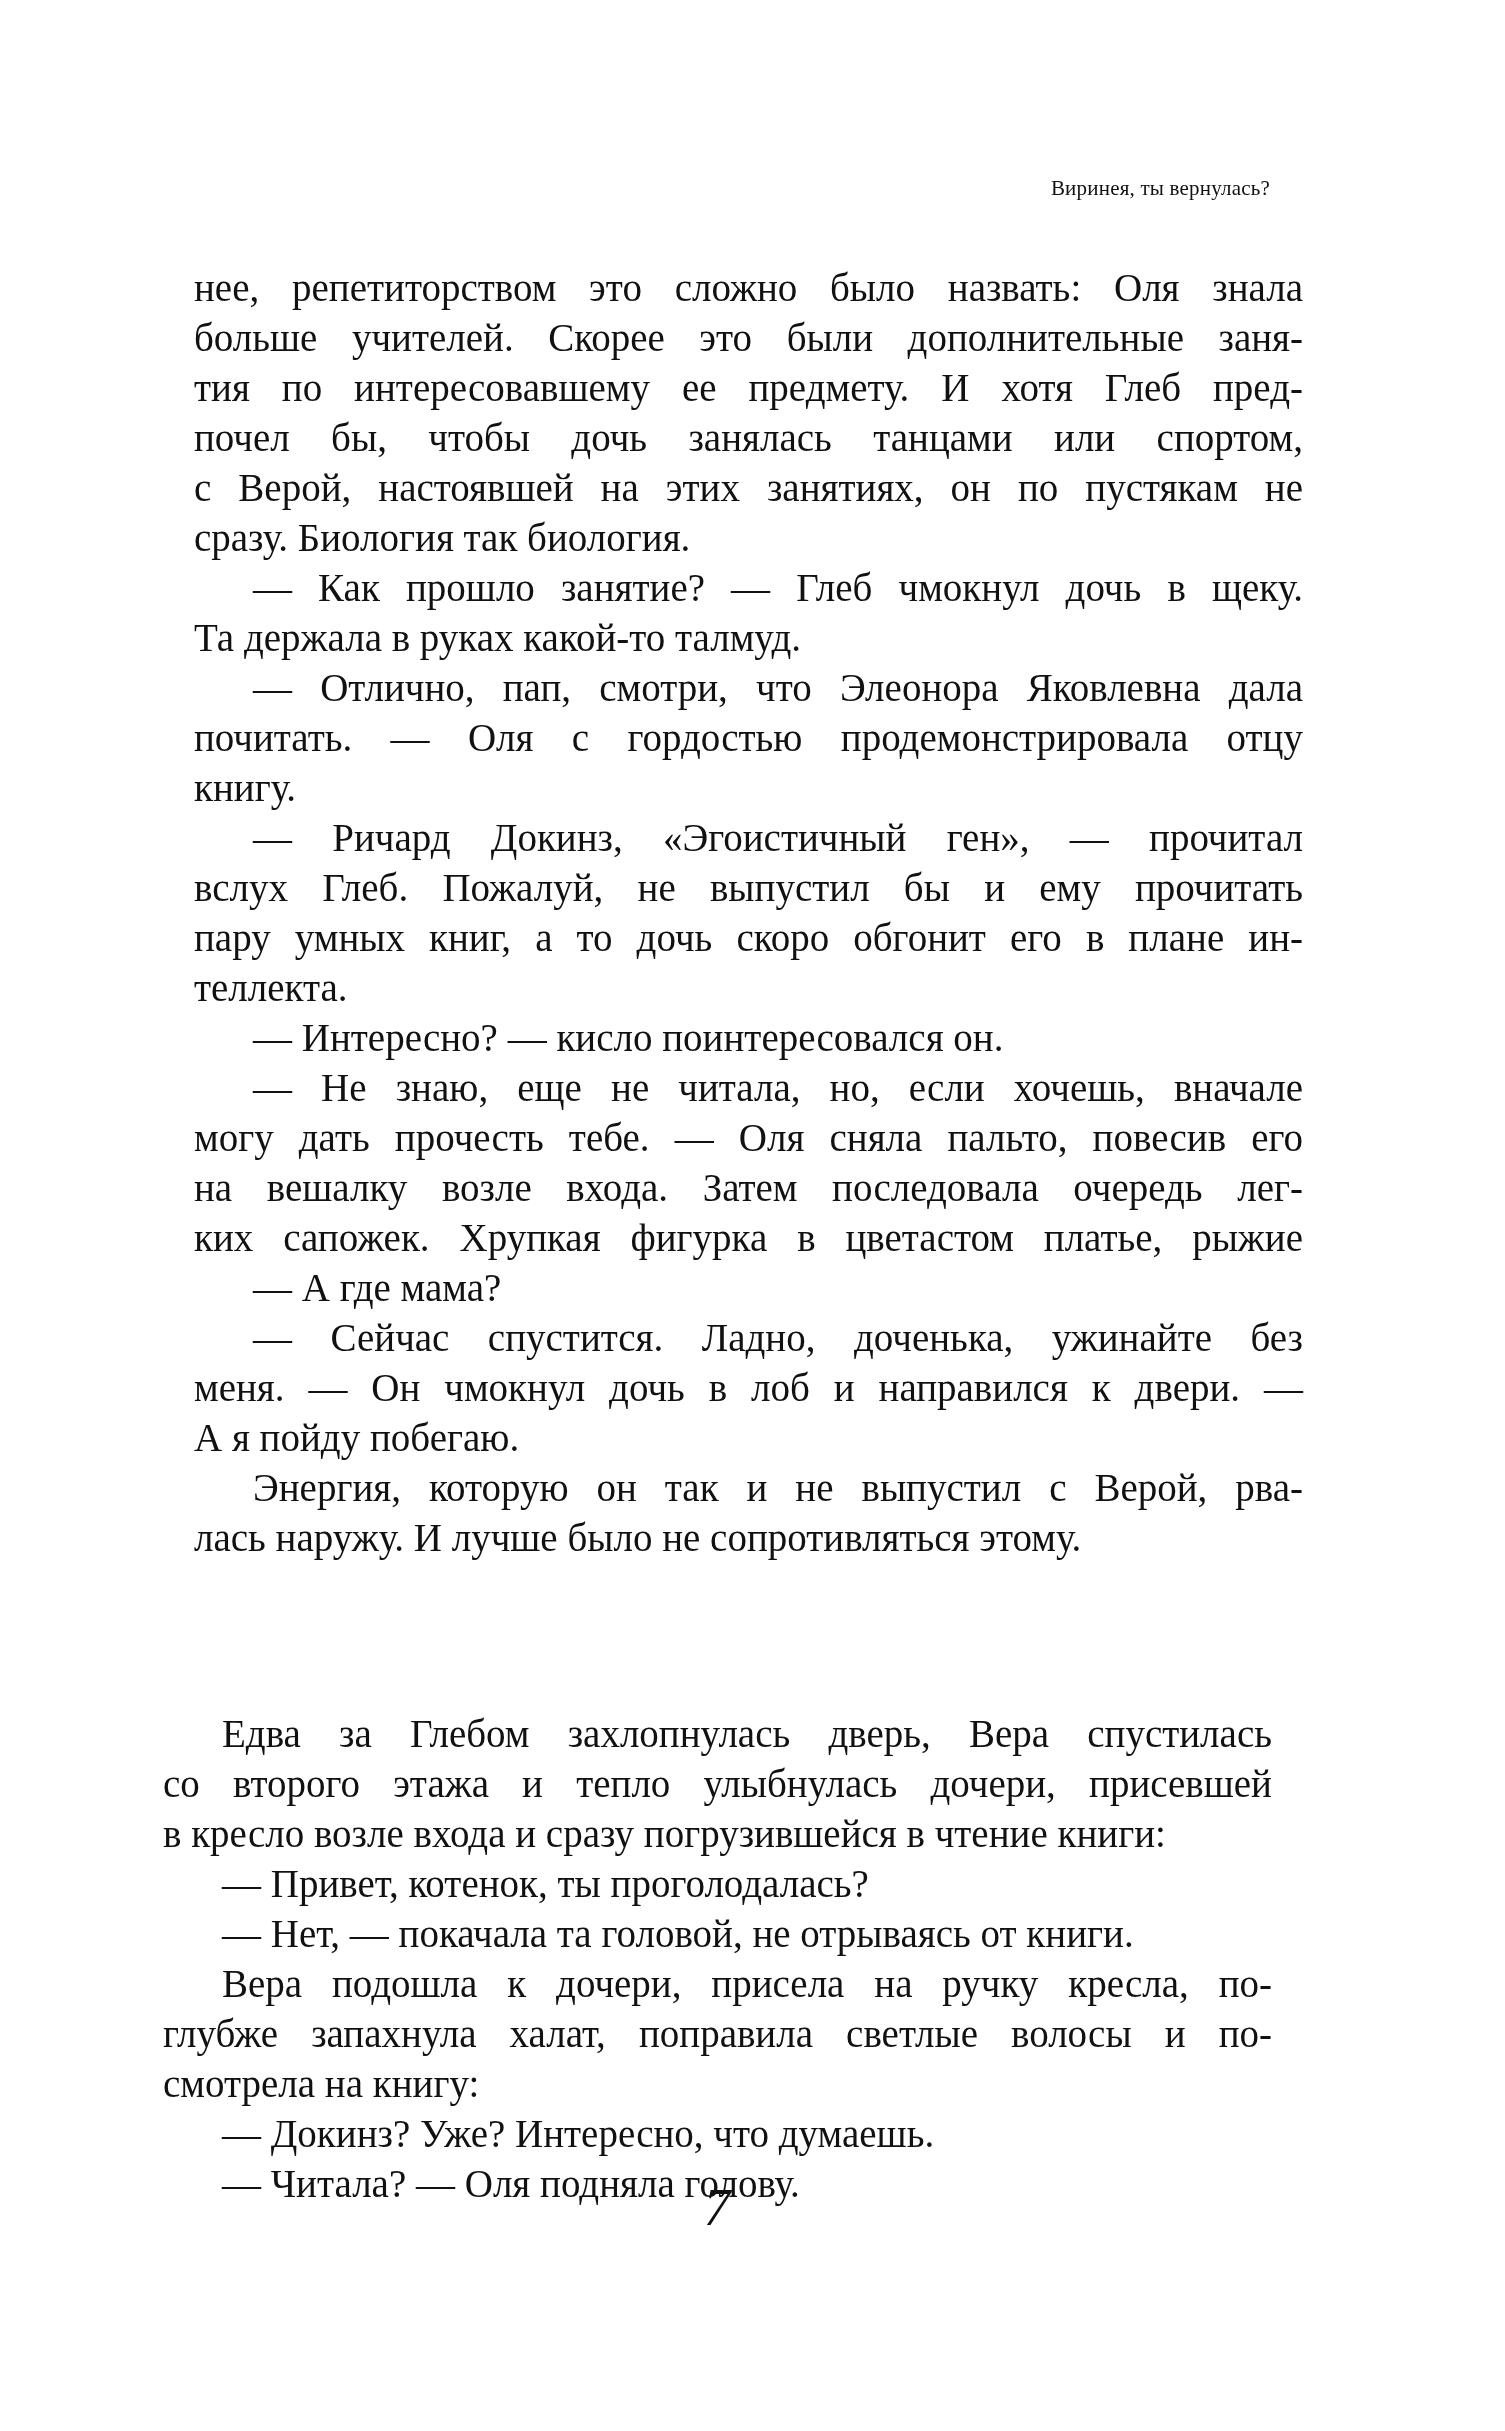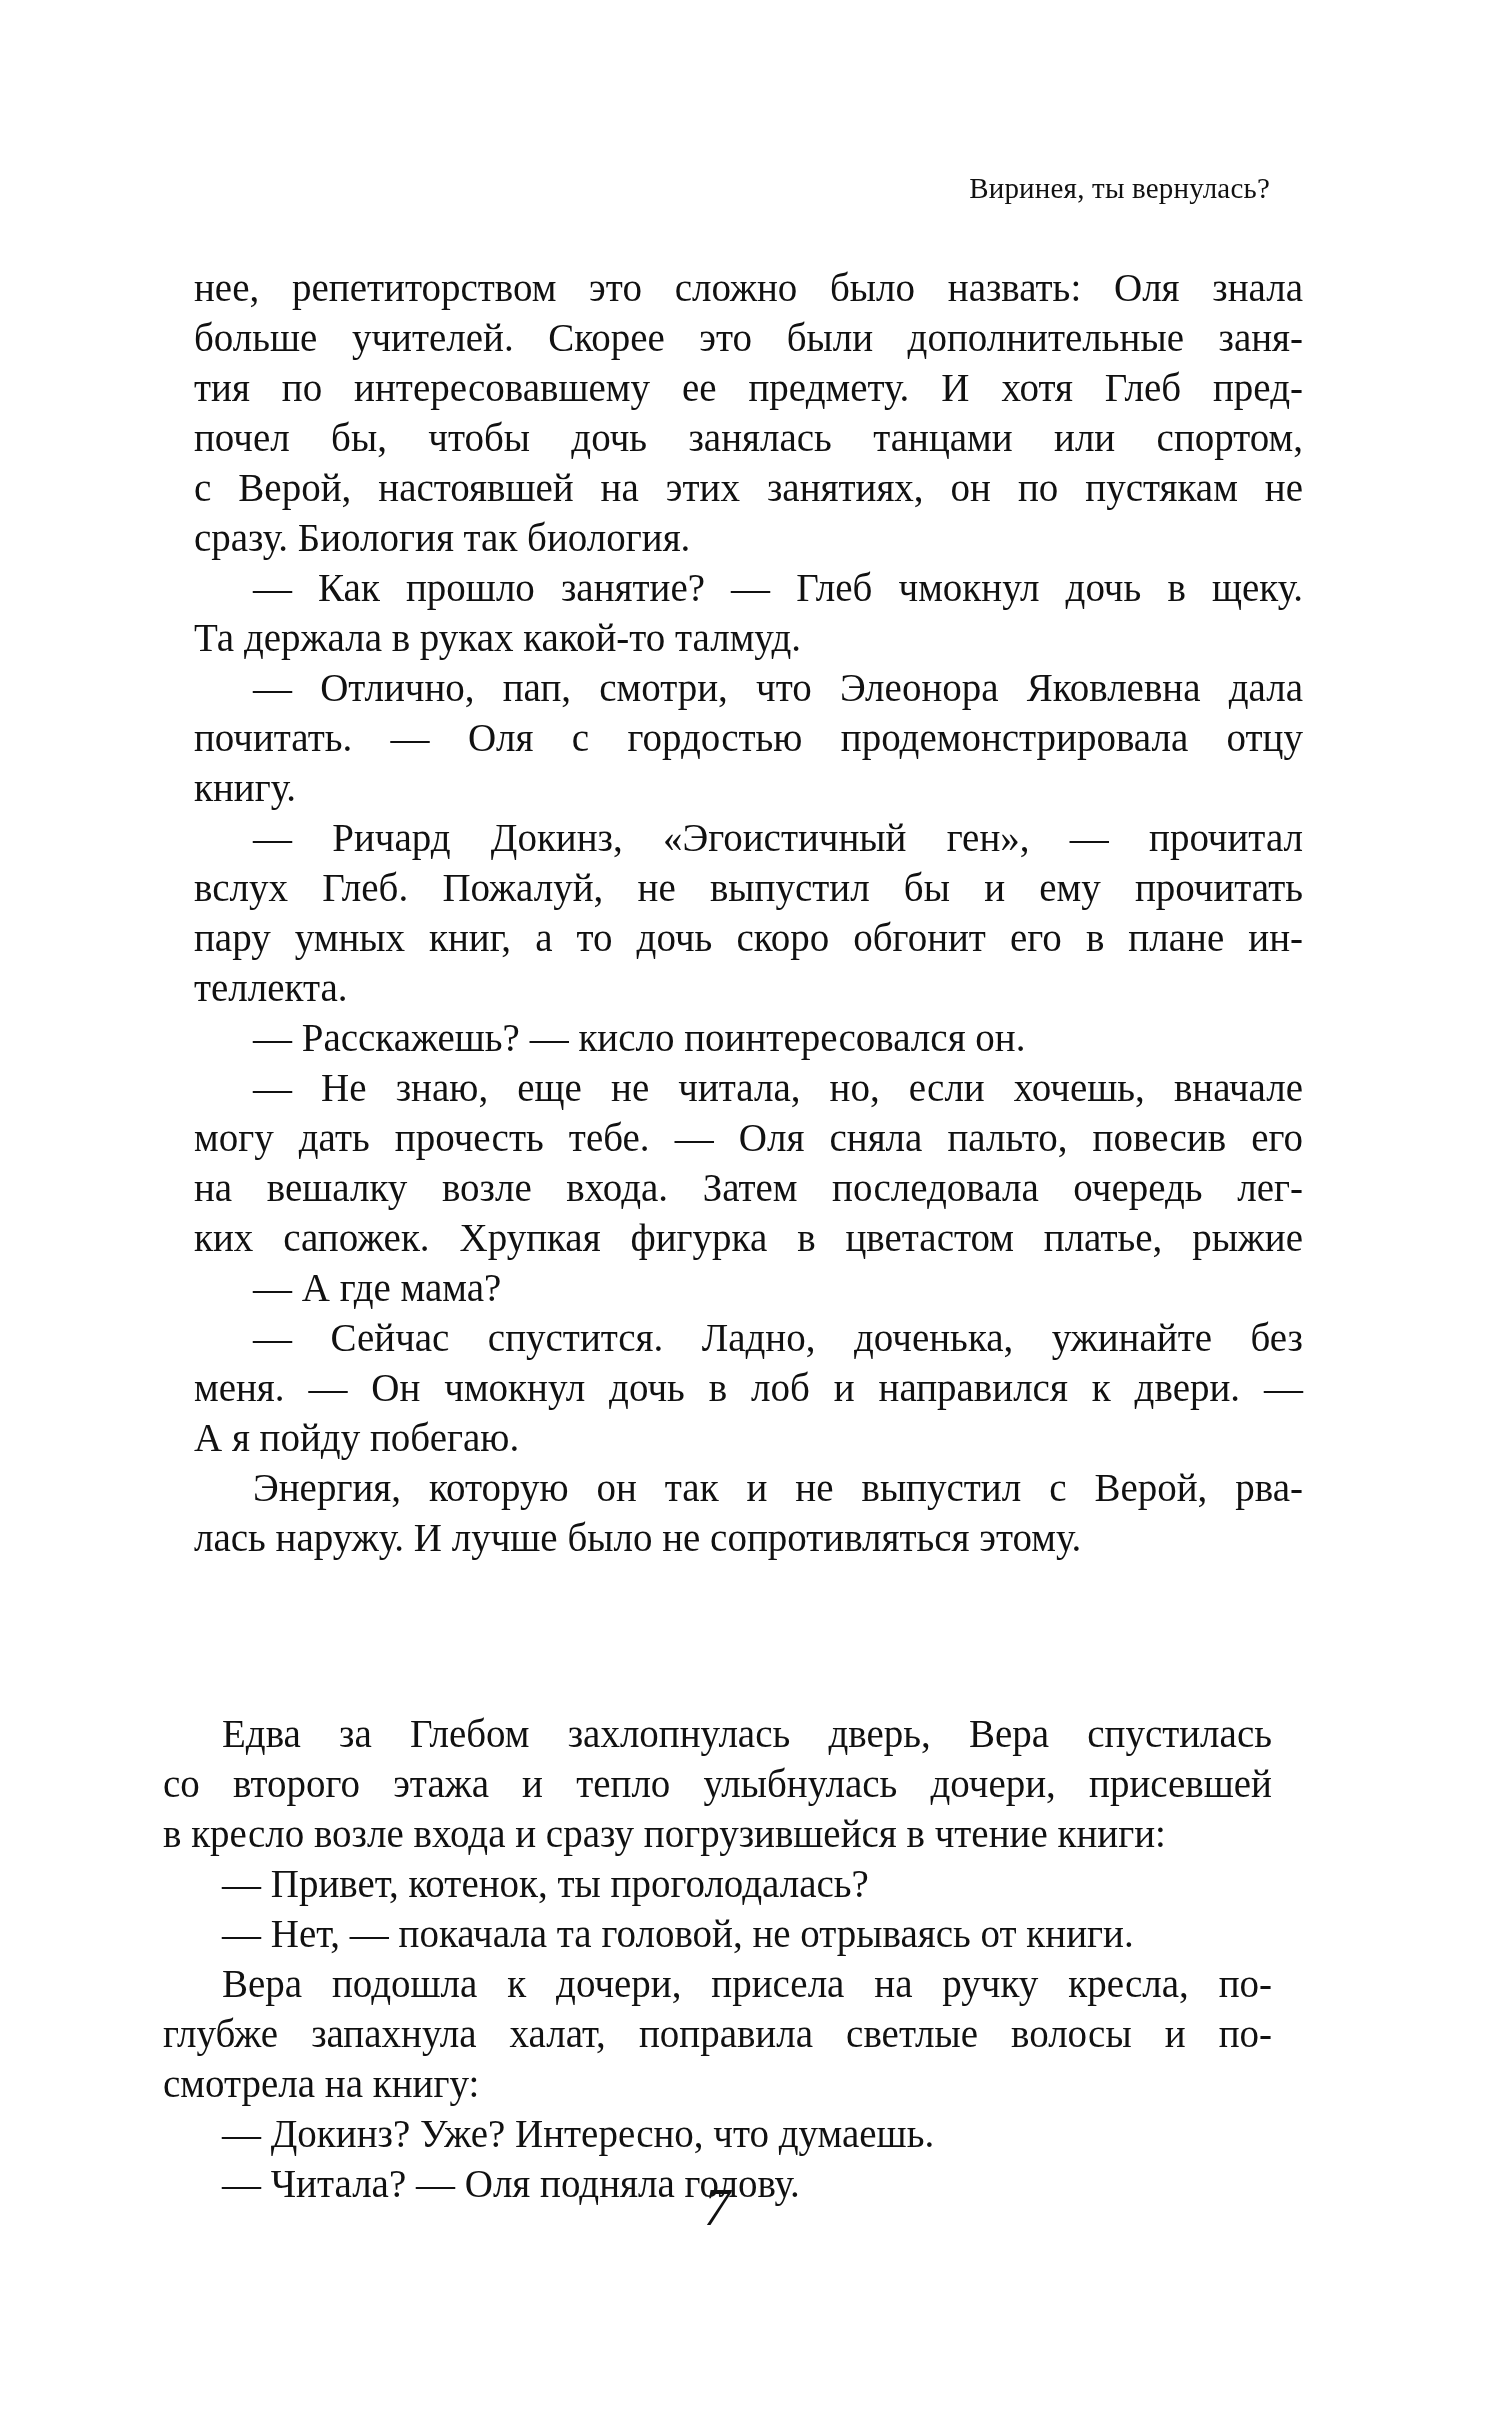--- a/index.html
+++ b/index.html
@@ -12,21 +12,21 @@
       height: 2432px;
       position: relative;
       overflow: hidden;
       color: #111111;
       font-family: "Liberation Serif", "DejaVu Serif", serif;
     }
     .running-header {
       position: absolute;
       top: 169px;
       right: 236px;
-      font-size: 29px;
+      font-size: 21px;
       line-height: 39px;
       white-space: nowrap;
       letter-spacing: 0.2px;
     }
     .text-block {
       position: absolute;
       left: 163px;
       width: 1109px;
       font-size: 39px;
       line-height: 50px;
@@ -72,21 +72,21 @@
   <span class="line last">сразу. Биология так биология.</span>
   <span class="line indent">— Как прошло занятие? — Глеб чмокнул дочь в щеку.</span>
   <span class="line last">Та держала в руках какой-то талмуд.</span>
   <span class="line indent">— Отлично, пап, смотри, что Элеонора Яковлевна дала</span>
   <span class="line">почитать. — Оля с гордостью продемонстрировала отцу</span>
   <span class="line last">книгу.</span>
   <span class="line indent">— Ричард Докинз, «Эгоистичный ген», — прочитал</span>
   <span class="line">вслух Глеб. Пожалуй, не выпустил бы и ему прочитать</span>
   <span class="line">пару умных книг, а то дочь скоро обгонит его в плане ин-</span>
   <span class="line last">теллекта.</span>
-  <span class="line indent last">— Расскажешь? — кисло поинтересовался он.</span>
+  <span class="line indent last">— Интересно? — кисло поинтересовался он.</span>
   <span class="line indent">— Не знаю, еще не читала, но, если хочешь, вначале</span>
   <span class="line">могу дать прочесть тебе. — Оля сняла пальто, повесив его</span>
   <span class="line">на вешалку возле входа. Затем последовала очередь лег-</span>
   <span class="line">ких сапожек. Хрупкая фигурка в цветастом платье, рыжие</span>
   <span class="line indent last">— А где мама?</span>
   <span class="line indent">— Сейчас спустится. Ладно, доченька, ужинайте без</span>
   <span class="line">меня. — Он чмокнул дочь в лоб и направился к двери. —</span>
   <span class="line last">А я пойду побегаю.</span>
   <span class="line indent">Энергия, которую он так и не выпустил с Верой, рва-</span>
   <span class="line last">лась наружу. И лучше было не сопротивляться этому.</span>

